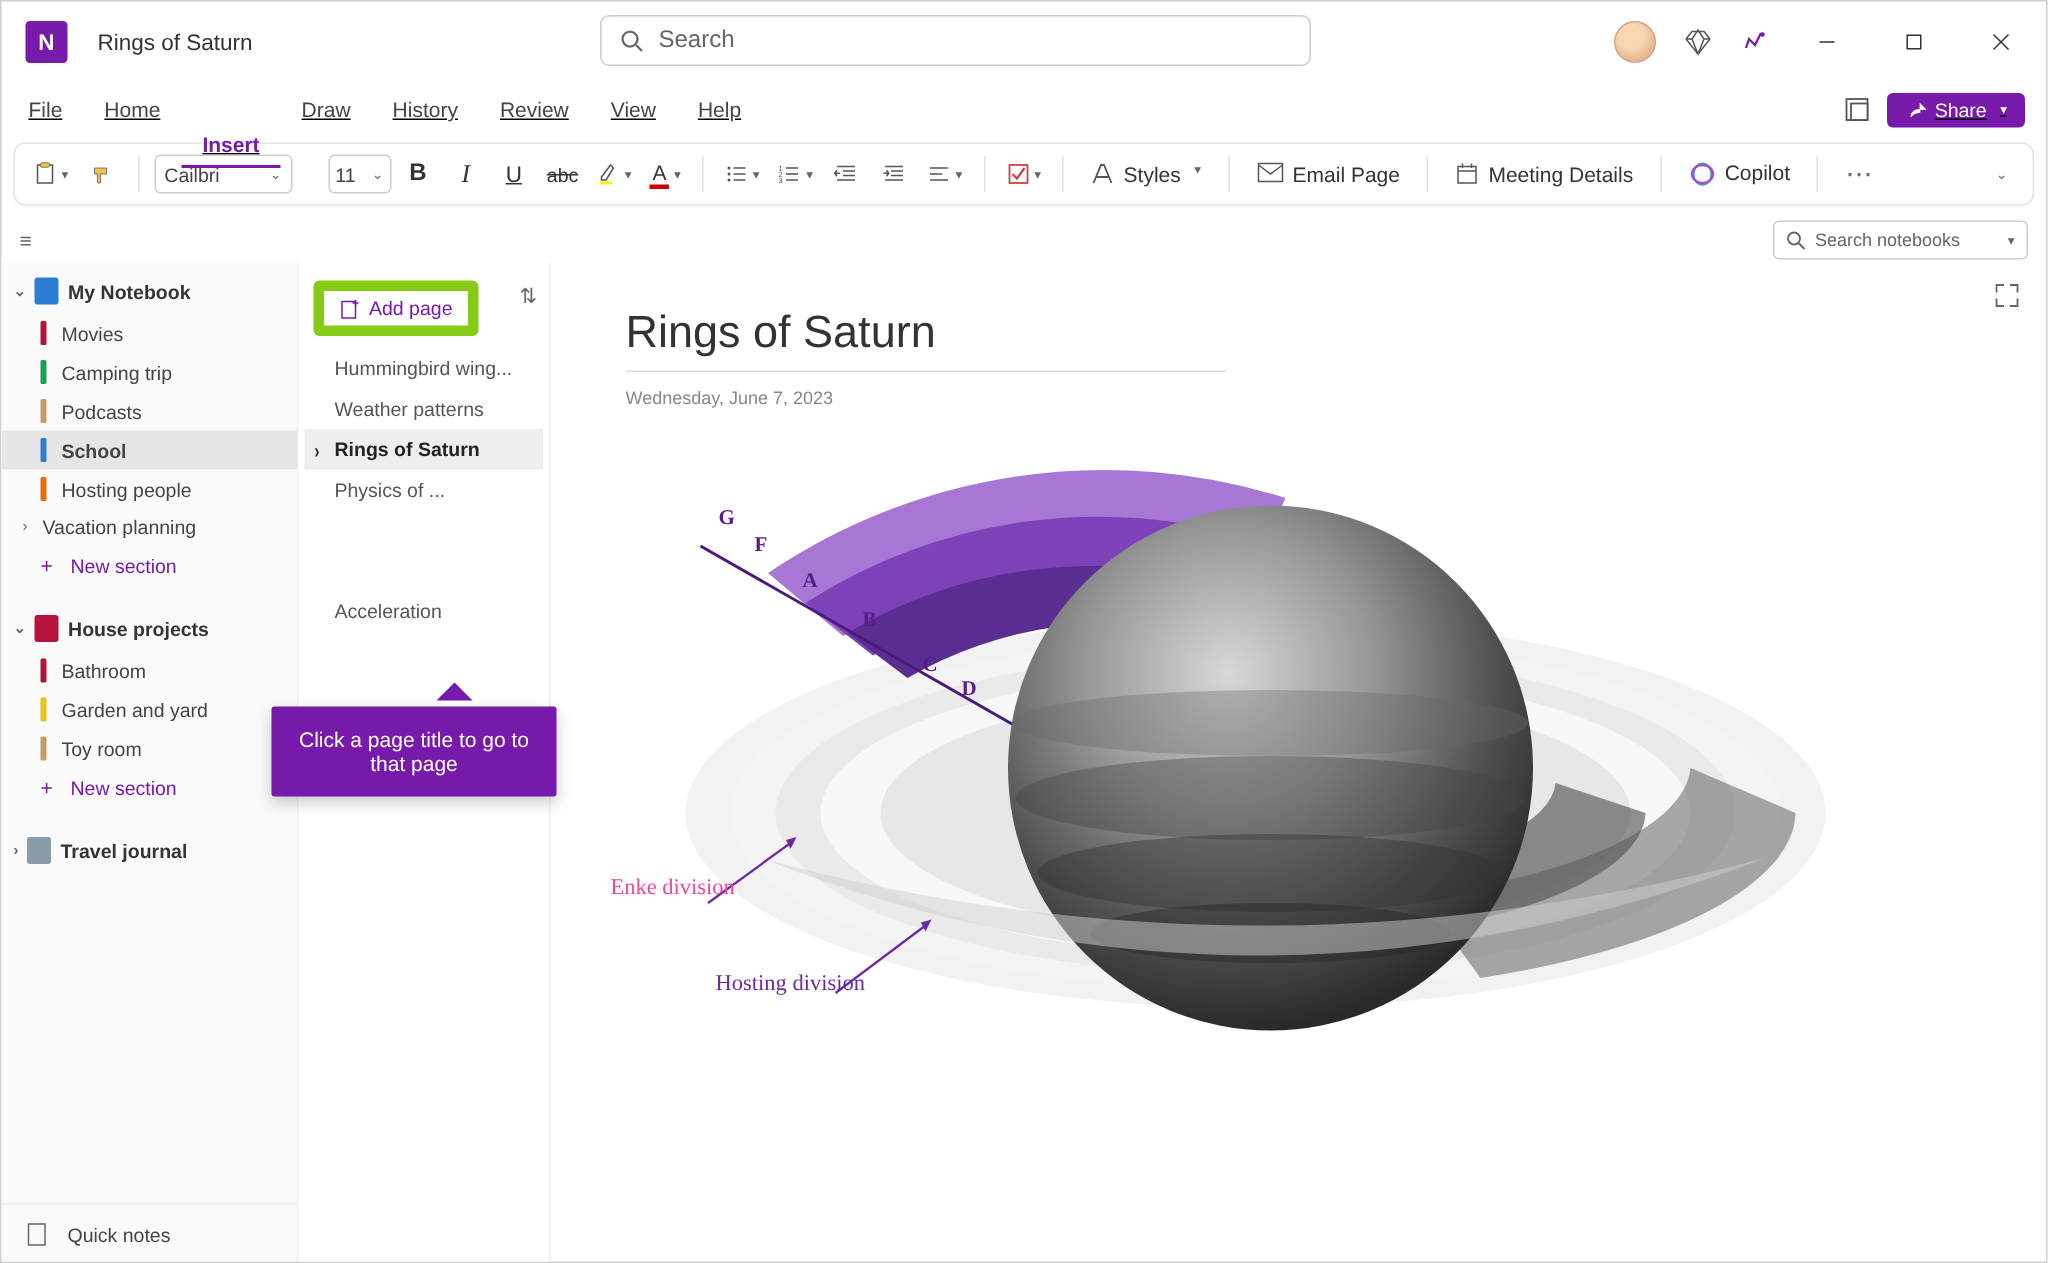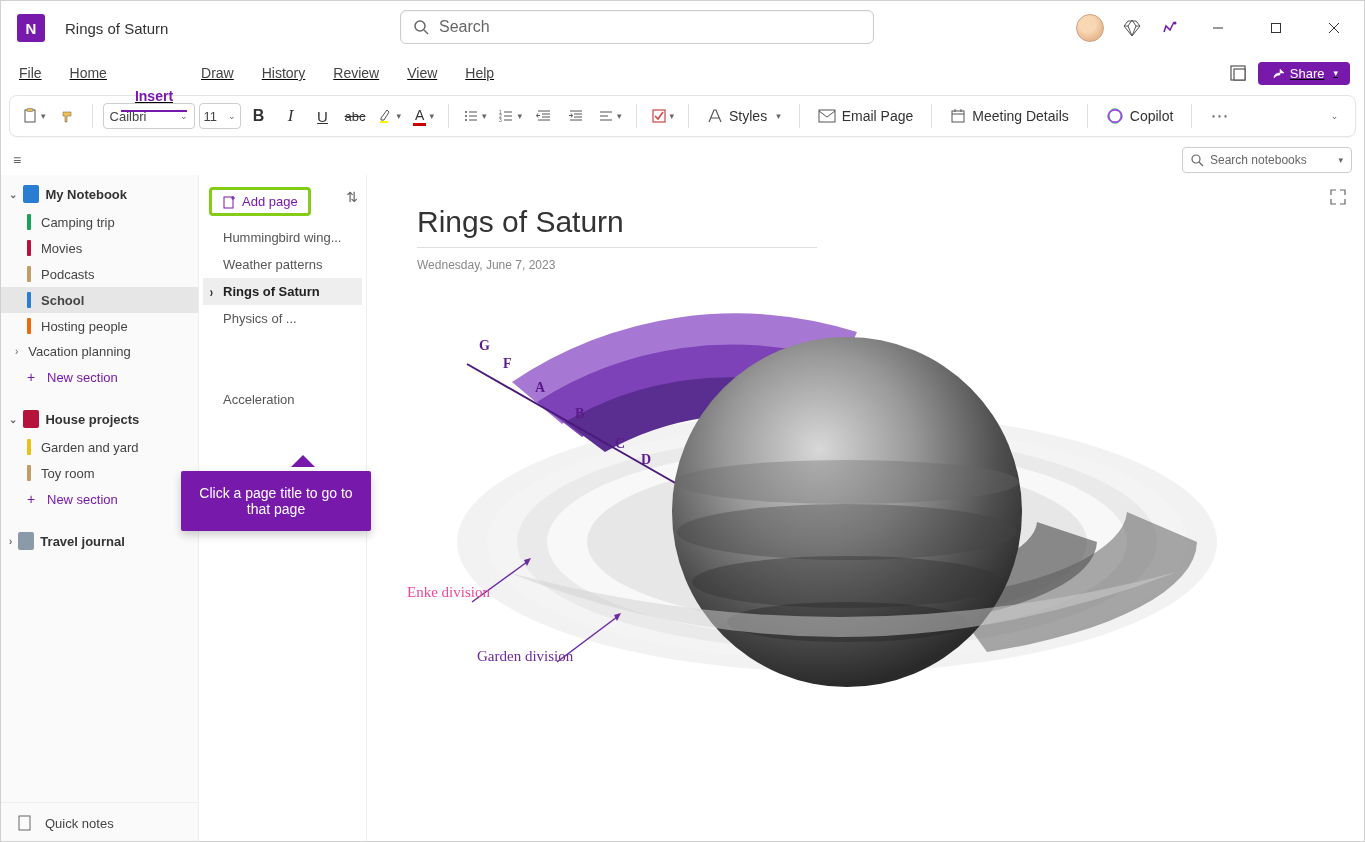--- a/index.html
+++ b/index.html
@@ -23,22 +23,22 @@
 .menubar-right { margin-left: auto; display: flex; align-items:center; gap:10px; padding-right:10px;}
 .share-btn { background: #7719aa; color: #fff; border-radius: 4px; padding: 4px 12px; font-size: 13px; display: flex; align-items: center; gap: 6px; }
 
 
 .toolbar-wrap { padding: 4px 8px 8px 8px; }
 .toolbar { height: 42px; background: #fff; border: 1px solid #e4e4e4; border-radius: 8px; display: flex; align-items: center; padding: 0 8px; gap: 4px; box-shadow: 0 1px 2px rgba(0,0,0,0.04);}
 .tb-sep { width: 1px; height: 24px; background: #e0e0e0; margin: 0 6px; }
 .tb-btn { min-width: 28px; height: 30px; display: flex; align-items: center; justify-content: center; font-size: 15px; color: #333; padding: 0 4px; border-radius:4px;}
 .tb-btn svg { width: 16px; height: 16px; fill: #555; }
 .font-sel { width: 92px; height: 26px; border: 1px solid #ccc; border-radius: 4px; padding: 0 6px; font-size: 13px; display:flex; align-items:center; justify-content:space-between; color:#444;}
-.size-sel { width: 42px; height: 26px; border: 1px solid #ccc; border-radius: 4px; padding: 12px 4px; font-size: 13px; display:flex; align-items:center; justify-content:space-between; color:#444;}
-.tb-label { padding: 0 8px; font-size: 14px; color: #333; display: flex; align-items: center; gap: 6px; }
+.size-sel { width: 42px; height: 26px; border: 1px solid #ccc; border-radius: 4px; padding: 12px 4px; font-size: 13px; display:flex; align-items:center; justify-content:space-between; color:#444;margin-left:20px;}
+.tb-label { padding: 0 8px; font-size: 14px; color: #333; display: flex; gap: 6px; }
 .chev { font-size: 9px; color: #666; margin-left: 3px; }
 .more-dots { font-size:18px; letter-spacing:2px; color:#666; padding:0 8px;}
 
 
 .secbar { height: 30px; display: flex; align-items: center; padding: 0 12px; }
 .hamburger { font-size: 14px; color: #666; }
 .search-nb { margin-left: auto; width: 170px; height: 26px; border: 1px solid #ccc; border-radius: 4px; display: flex; align-items: center; padding: 0 8px; font-size: 12px; color: #666; }
 .search-nb svg { width:13px; height:13px; fill:#666; margin-right:6px;}
 
 
@@ -51,21 +51,21 @@
 .nb-icon { width: 16px; height: 18px; border-radius: 2px; }
 .section-item { display: flex; align-items: center; padding: 5px 8px 5px 26px; font-size: 13px; color: #444; gap: 10px; cursor: pointer; }
 .section-item.selected { background: #e6e6e6; font-weight:600;}
 .sec-color { width: 4px; height: 16px; border-radius: 1px; }
 .new-section { color: #7719aa; display:flex; align-items:center; gap:10px; padding:5px 8px 5px 26px; font-size:13px;}
 .new-section .plus { color:#7719aa; font-size:14px; width:10px;}
 .quick-notes { margin-top:auto; border-top:1px solid #eee; padding:12px 16px; display:flex; align-items:center; gap:12px; font-size:13px; color:#444;}
 
 
 .pagelist { width: 168px; background: #fff; border-right: 1px solid #eee; padding: 8px 4px; position:relative;}
-.add-page { display: inline-flex; align-items: center; gap: 6px; border: 3px solid #84cc16; color: #7719aa; border-radius: 4px; padding: 4px 10px; font-size: 13px; margin: 4px 6px 8px 6px; }
+.add-page { display: inline-flex; align-items: center; gap: 6px; border: 7px solid #84cc16; color: #7719aa; border-radius: 4px; padding: 4px 10px; font-size: 13px; margin: 4px 6px 8px 6px; }
 .sort-ic { position:absolute; right:8px; top:14px; color:#666; font-size:14px;}
 .page-item { padding: 6px 10px 6px 20px; font-size: 13px; color: #555; cursor: pointer; white-space:nowrap; overflow:hidden; text-overflow:ellipsis;}
 .page-item.selected { background: #eeeeee; font-weight: 600; color:#222; position:relative;}
 .page-item.selected::before { content:"›"; position:absolute; left:6px; font-size:14px; transform:scaleX(0.7);}
 
 
 .tooltip { position: absolute; left: 180px; top: 296px; background: #7719aa; color: #fff; padding: 14px 16px; font-size: 14px; border-radius: 2px; width: 190px; text-align: center; z-index: 10; box-shadow: 0 4px 10px rgba(0,0,0,0.2);}
 .tooltip::before { content:""; position:absolute; top:-16px; left:110px; border:12px solid transparent; border-bottom-color:#7719aa; border-top:none; }
 
 
@@ -298,26 +298,26 @@
 <div class="main">
 
   <div class="sidebar">
 
     <div class="nb-header">
       <span class="nb-chev">⌄</span>
       <span class="nb-icon" style="background:#2b7cd3"></span>
       <span>My Notebook</span>
     </div>
     <div class="section-item">
+        <span class="sec-color" style="background:#b5123c"></span>
+        <span>Movies</span>
+      </div>
+    <div class="section-item">
         <span class="sec-color" style="background:#1aa356"></span>
         <span>Camping trip</span>
-      </div>
-    <div class="section-item">
-        <span class="sec-color" style="background:#b5123c"></span>
-        <span>Movies</span>
       </div>
     <div class="section-item">
         <span class="sec-color" style="background:#c69b65"></span>
         <span>Podcasts</span>
       </div>
     <div class="section-item selected">
         <span class="sec-color" style="background:#2b7cd3"></span>
         <span>School</span>
       </div>
     <div class="section-item">
@@ -333,20 +333,24 @@
         <span>New section</span>
       </div>
 
     <div style="height:14px"></div>
 
     <div class="nb-header">
       <span class="nb-chev">⌄</span>
       <span class="nb-icon" style="background:#b5123c"></span>
       <span>House projects</span>
     </div>
+    <div class="section-item">
+        <span class="sec-color" style="background:#b5123c"></span>
+        <span>Bathroom</span>
+      </div>
     <div class="section-item">
         <span class="sec-color" style="background:#e8c214"></span>
         <span>Garden and yard</span>
       </div>
     <div class="section-item">
         <span class="sec-color" style="background:#c69b65"></span>
         <span>Toy room</span>
       </div>
     <div class="new-section">
         <span class="plus">+</span>
@@ -441,16 +445,16 @@
         <line x1="140" y1="360" x2="200" y2="315" stroke="#6b2aa0" stroke-width="1.5"></line>
         <path d="M 197 313 L 204 311 L 200 319 Z" fill="#6b2aa0"></path>
       </svg>
       <div class="ring-label" style="left:62px; top:36px;">G</div>
       <div class="ring-label" style="left:86px; top:54px;">F</div>
       <div class="ring-label" style="left:118px; top:78px;">A</div>
       <div class="ring-label" style="left:158px; top:104px;">B</div>
       <div class="ring-label" style="left:198px; top:134px;">C</div>
       <div class="ring-label" style="left:224px; top:150px;">D</div>
       <div class="handwriting" style="left:-10px; top:282px; color:#ec4899;">Enke division</div>
-      <div class="handwriting" style="left:60px; top:346px; color:#6b2aa0;">Garden division</div>
+      <div class="handwriting" style="left:60px; top:346px; color:#6b2aa0;">Hosting division</div>
     </div>
   </div>
 </div>
 
 </body></html>

